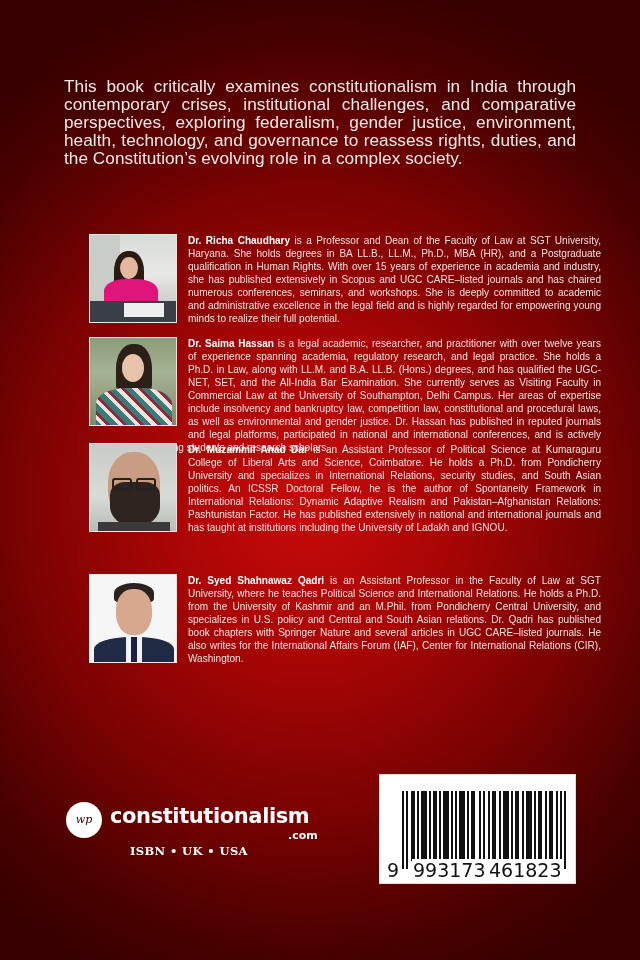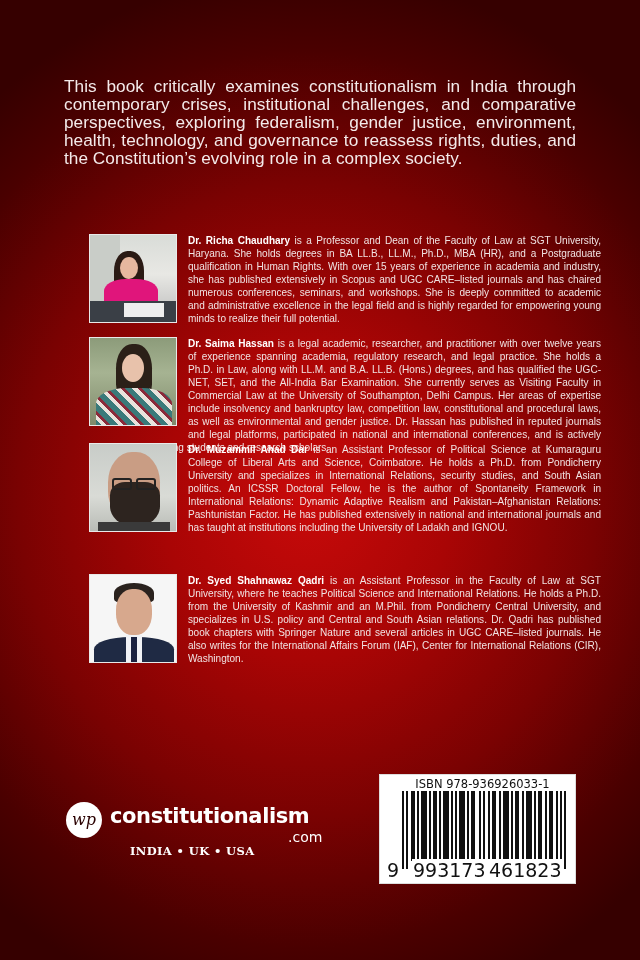--- a/index.html
+++ b/index.html
@@ -34,29 +34,29 @@
   .ph1 { background: linear-gradient(180deg, #d9dcd8 0%, #e8e8e4 45%, #bbb 100%); }
   .ph2 { background: linear-gradient(180deg, #8c9b7a 0%, #a6b392 40%, #7f8a6b 100%); }
   .ph3 { background: linear-gradient(180deg, #c8ccc8 0%, #d9dbd6 60%, #b9bcb6 100%); }
   .ph4 { background: #f6f6f6; }
   .shape { position: absolute; }
 
   .publisher { position: absolute; left: 66px; top: 802px; width: 260px; }
   .logo-circle {
     position: absolute; left: 0; top: 0; width: 36px; height: 36px; border-radius: 50%;
     background: #ffffff; color: #2a0000; font-family: "DejaVu Serif", serif; font-style: italic;
-    font-size: 16px; line-height: 36px; text-align: center;
+    font-size: 11px; line-height: 36px; text-align: center;
   }
   .logo-text {
     position: absolute; left: 44px; top: 2px; font-family: "DejaVu Sans", sans-serif;
     font-weight: bold; font-size: 21px; letter-spacing: -0.4px; color: #ffffff;
   }
   .logo-com {
     position: absolute; left: 222px; top: 27px; font-family: "DejaVu Sans", sans-serif;
-    font-weight: normal; font-size: 14px; color: #ffffff;
+    font-weight: bold; font-size: 11px; color: #ffffff;
   }
   .regions {
     position: absolute; left: 64px; top: 42px; font-family: "DejaVu Serif", serif;
     font-weight: bold; font-size: 11.5px; color: #ffffff; letter-spacing: 0.4px;
   }
   .barcode-box {
     position: absolute; left: 379px; top: 774px; width: 197px; height: 110px;
     background: #ffffff; box-sizing: border-box; border: 1px solid #ddd;
   }
   .isbn-label {
@@ -125,25 +125,24 @@
     </div>
     <p>
       <span class="name">Dr. Syed Shahnawaz Qadri</span><span> is an Assistant Professor in the Faculty of Law at SGT University, where he teaches Political Science and International Relations. He holds a Ph.D. from the University of Kashmir and an M.Phil. from Pondicherry Central University, and specializes in U.S. policy and Central and South Asian relations. Dr. Qadri has published book chapters with Springer Nature and several articles in UGC CARE–listed journals. He also writes for the International Affairs Forum (IAF), Center for International Relations (CIR), Washington.</span>
     </p>
   </div>
 
   <div class="publisher">
     <div class="logo-circle">wp</div>
     <div class="logo-text">constitutionalism</div>
     <div class="logo-com">.com</div>
-    <div class="regions">INDIA • UK • USA</div>
+    <div class="regions">ISBN • UK • USA</div>
   </div>
 
   <div class="barcode-box">
-    <div class="isbn-label">ISBN 978-936926033-1</div>
     <svg class="bars" viewBox="0 0 170 78" preserveAspectRatio="none">
       <g fill="#111">
         <rect x="0" y="0" width="2" height="78"></rect>
           <rect x="4" y="0" width="2" height="78"></rect>
         <rect x="9" y="0" width="4" height="70"></rect>
           <rect x="15" y="0" width="2" height="70"></rect>
         <rect x="19" y="0" width="6" height="70"></rect>
           <rect x="27" y="0" width="2" height="70"></rect>
         <rect x="31" y="0" width="4" height="70"></rect>
           <rect x="37" y="0" width="2" height="70"></rect>

